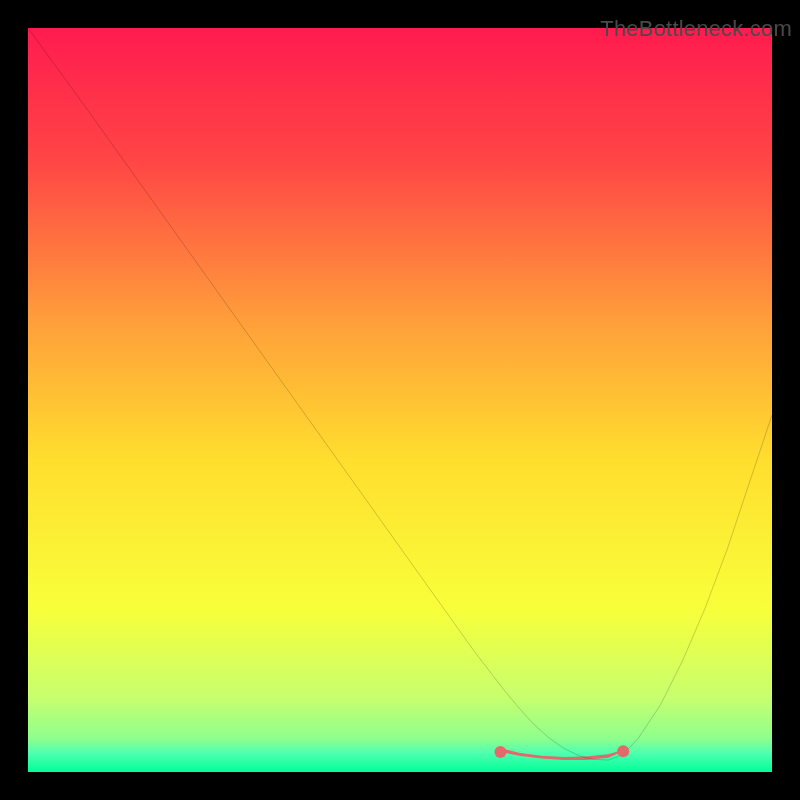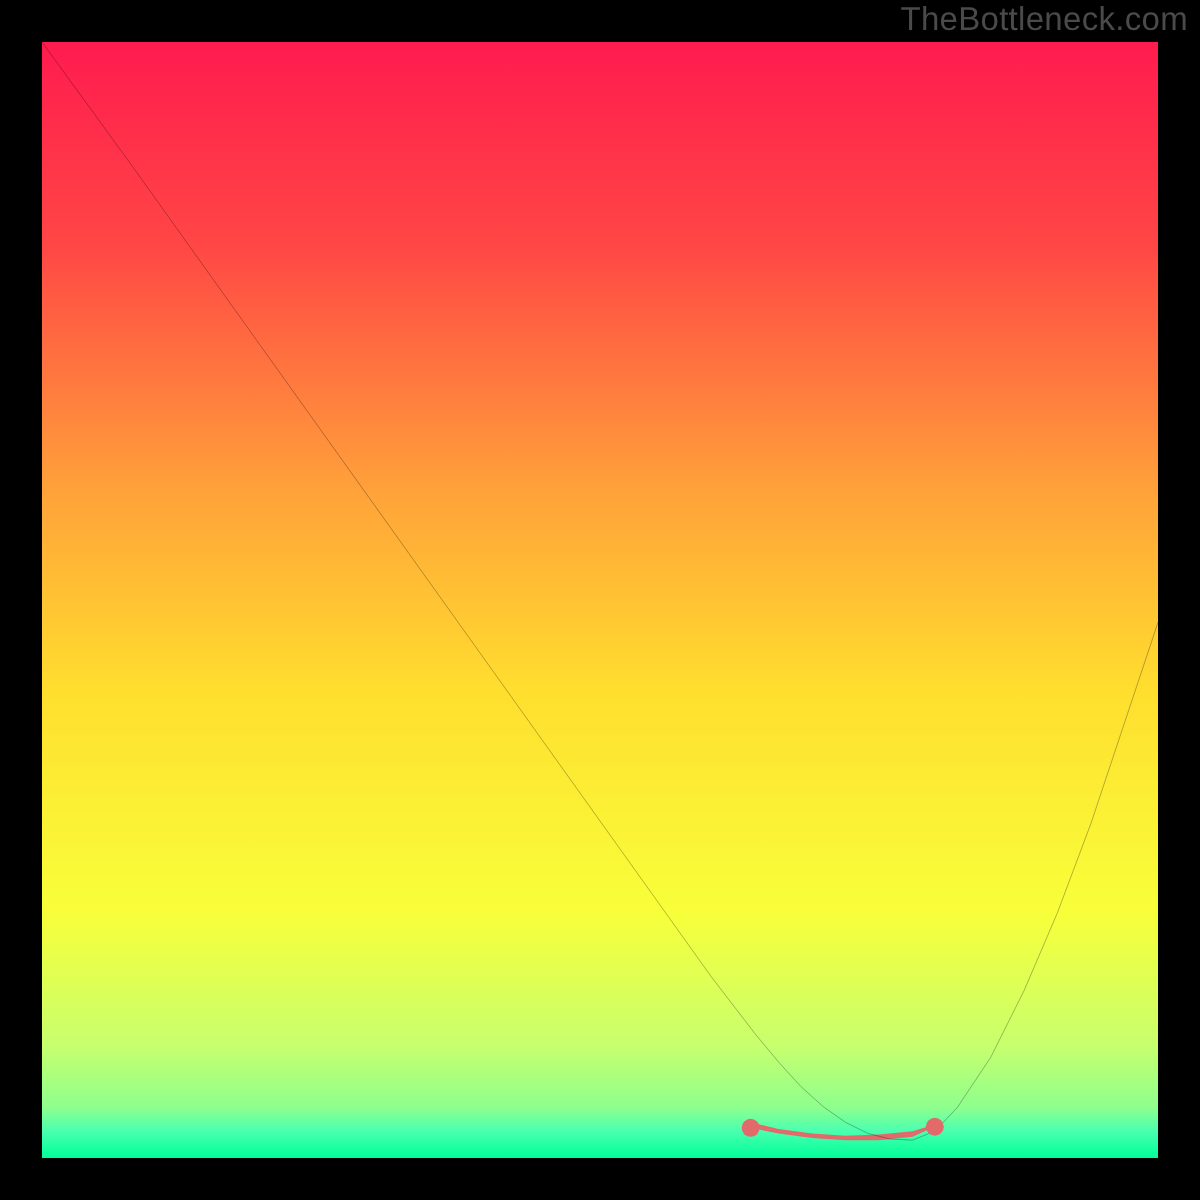--- a/index.html
+++ b/index.html
@@ -12,21 +12,21 @@
     font-family: Arial, Helvetica, sans-serif;
   }
   .frame {
     position: relative;
     width: 800px;
     height: 800px;
     background: #000;
   }
   .watermark {
     position: absolute;
-    top: 0;
+    top: 16px;
     right: 8px;
     font-size: 22px;
     color: #4a4a4a;
     font-weight: 500;
     letter-spacing: 0.2px;
     z-index: 10;
   }
   svg.plot {
     position: absolute;
     left: 28px;

